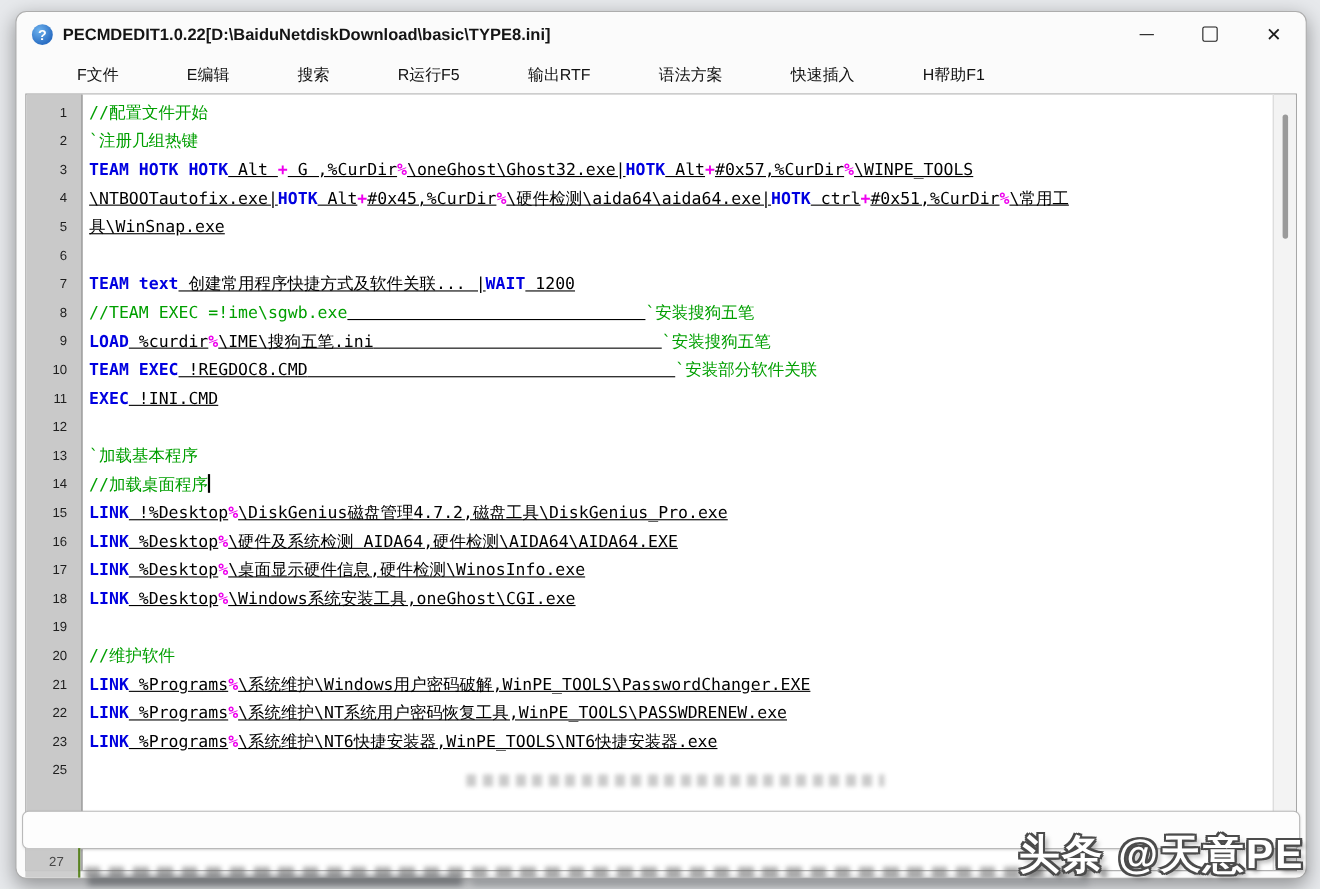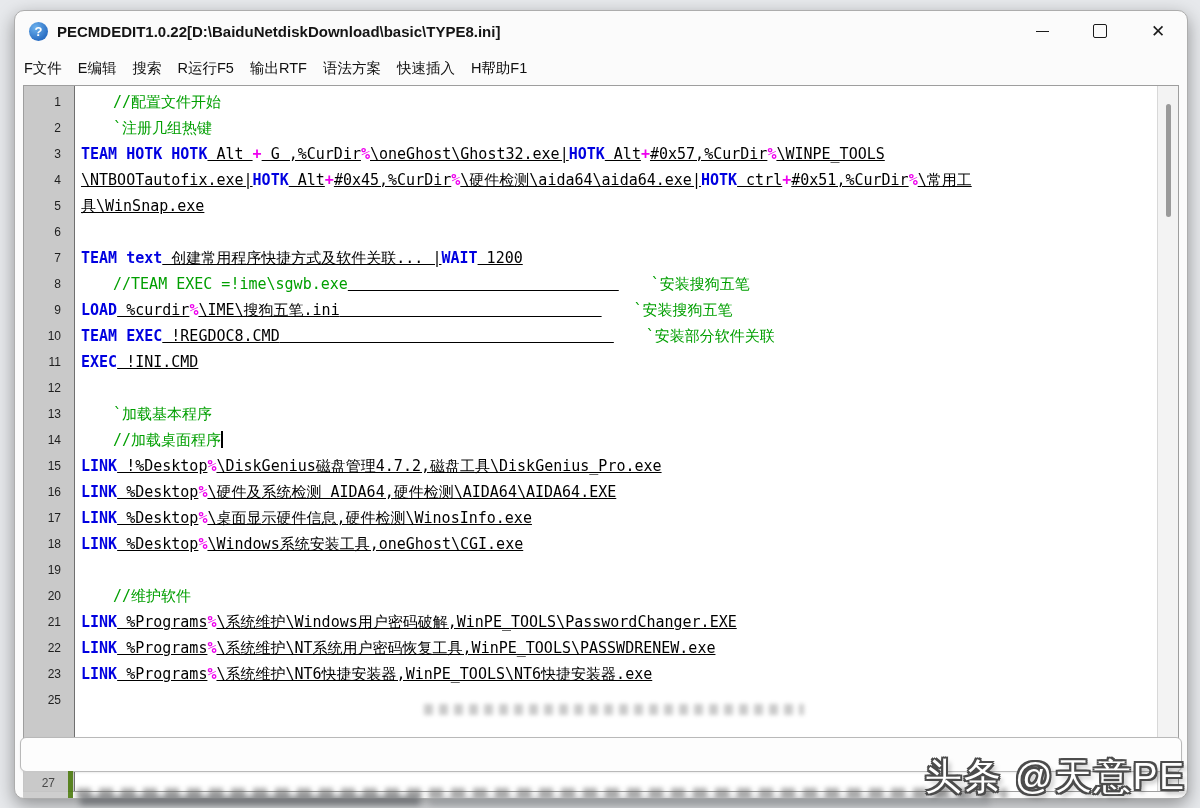--- a/index.html
+++ b/index.html
@@ -14,60 +14,60 @@
     color:#fff;font-size:13px;font-weight:bold;text-align:center;line-height:19px;}
   .title-text{margin-left:9px;font-size:15px;color:#141414;white-space:nowrap;font-weight:bold;}
   .win-controls{position:absolute;right:0;top:0;height:40px;display:flex;align-items:center;}
   .ctrl{width:58px;height:40px;display:flex;align-items:center;justify-content:center;color:#1b1b1b;}
   .glyph-min{width:13px;height:0;border-top:1.6px solid #1b1b1b;}
   .glyph-max{width:12px;height:12px;border:1.6px solid #1b1b1b;border-radius:2px;}
   .glyph-close{font-size:17px;line-height:17px;}
   
   .menubar{position:absolute;left:8px;top:42px;height:30px;display:flex;align-items:center;gap:14px;
     font-size:14.5px;color:#111;}
-  .menu-item{white-space:nowrap;padding:2px 1px;}
+  .menu-item{white-space:nowrap;padding:2px 1px;margin-left:46px;}
   
   .editor{position:absolute;left:8px;top:74px;right:8px;bottom:6px;
     border:1px solid #9e9e9e;background:#fff;}
   .gutter-bg{position:absolute;left:0;top:0;bottom:0;width:50px;background:#c9c9c9;}
   .code-bg{position:absolute;left:50px;top:0;bottom:0;right:20px;background:#fff;
     border-left:1px solid #6f6f6f;}
   .rows{position:absolute;left:0;top:3px;right:20px;}
   .row{display:flex;height:26px;line-height:26px;}
   .ln{flex:none;width:50px;text-align:right;padding-right:13px;box-sizing:border-box;
     font-size:12px;color:#1e1e1e;font-family:"Liberation Sans",sans-serif;}
   .code{flex:1;padding-left:7px;white-space:pre;overflow:hidden;
     font-family:"DejaVu Sans Mono","Liberation Mono",monospace;font-size:15px;}
   .tk{white-space:pre;}
   .kw{color:var(--kw,#0000e0);font-weight:bold;}
-  .cm{color:var(--cm,#009f00);margin-left:32px;}
+  .cm{color:var(--cm,#009f00);}
   .op{color:var(--op,#ee00ee);font-weight:bold;}
   .tx{color:var(--tx,#000);text-decoration:underline;}
   .caret{display:inline-block;width:1.5px;height:17px;background:#000;vertical-align:-3px;}
   
   .vscroll{position:absolute;right:0;top:0;bottom:0;width:20px;background:#f3f3f3;
     border-left:1px solid #d8d8d8;}
   .vthumb{position:absolute;left:8px;top:18px;width:5px;height:113px;background:#9a9a9a;border-radius:3px;}
   
   .smudge25{position:absolute;left:400px;top:618px;width:380px;height:11px;opacity:.45;
     background:repeating-linear-gradient(90deg,#8a8a8a 0 9px,transparent 9px 15px);filter:blur(2px);}
   .censor-panel{position:absolute;left:5px;right:5px;top:726px;height:33px;background:#fdfdfd;
     border:1px solid #b9b9b9;border-radius:6px;box-shadow:0 1px 2px rgba(0,0,0,.08);}
   .chip27{position:absolute;left:8px;top:760px;width:50px;height:27px;background:#c9c9c9;
-    border-right:5px solid #4d7c0f;font-size:12px;color:#3a3a3a;text-align:right;
+    border-right:2px solid #4d7c0f;font-size:12px;color:#3a3a3a;text-align:right;
     padding-right:13px;box-sizing:border-box;line-height:24px;opacity:.9;}
   .blur-strip{position:absolute;left:62px;top:777px;width:930px;height:11px;opacity:.55;
     background:repeating-linear-gradient(90deg,#6d6d6d 0 14px,transparent 14px 22px);filter:blur(2.5px);}
   
   .desk-blur{position:absolute;left:80px;bottom:3px;width:340px;height:9px;background:#5f6266;
     filter:blur(3px);opacity:.75;}
   .desk-blur2{position:absolute;left:430px;bottom:3px;width:560px;height:7px;background:#8c8f93;
     filter:blur(3px);opacity:.6;}
   
-  .watermark{position:absolute;right:14px;bottom:6px;z-index:50;font-size:37px;font-weight:normal;
+  .watermark{position:absolute;right:14px;bottom:6px;z-index:50;font-size:37px;font-weight:bold;
     color:#fff;letter-spacing:2px;white-space:nowrap;
     text-shadow:-2px 0 0 #4c4c4c,2px 0 0 #4c4c4c,0 -2px 0 #4c4c4c,0 2px 0 #4c4c4c,
       -2px -2px 0 #4c4c4c,2px 2px 0 #4c4c4c,-2px 2px 0 #4c4c4c,2px -2px 0 #4c4c4c,4px 4px 5px rgba(0,0,0,.35);margin-top:37px;}
 </style>
 </head>
 <body>
 
 <div class="win">
 
   <div class="titlebar">

